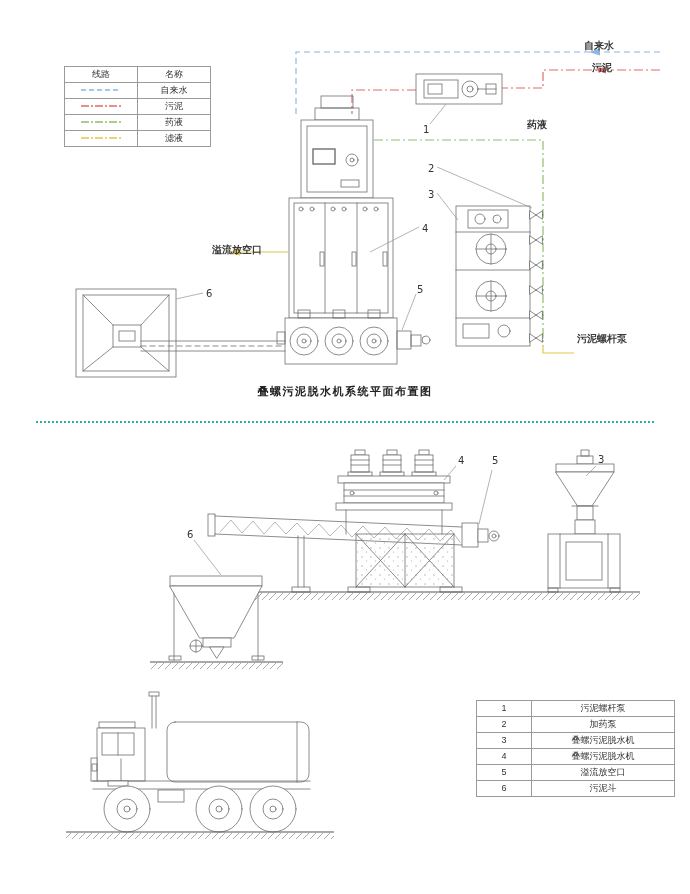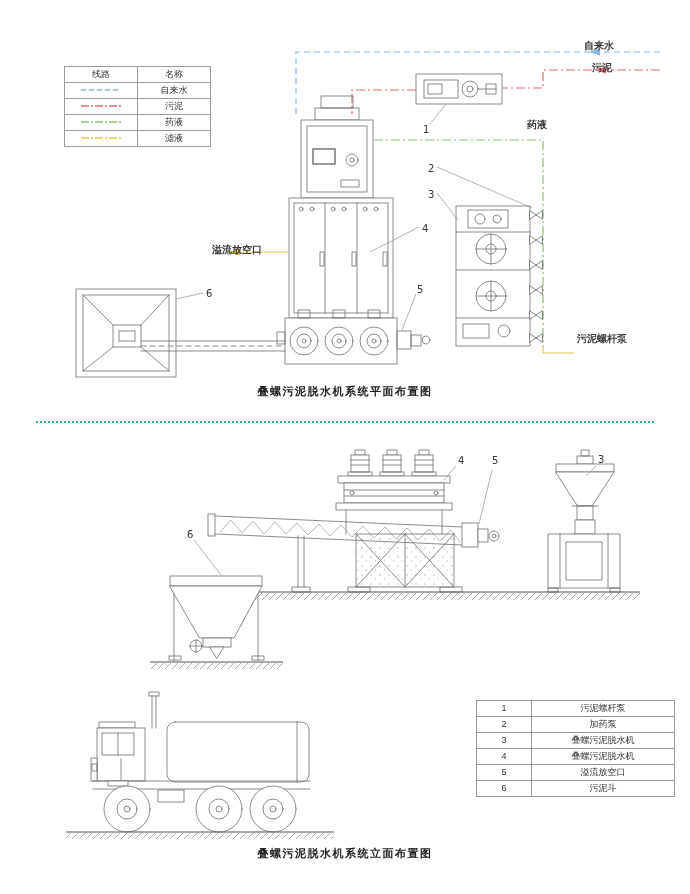--- a/index.html
+++ b/index.html
@@ -379,15 +379,14 @@
       <td class="no">5</td>
       <td class="nm">溢流放空口</td>
     </tr>
     <tr>
       <td class="no">6</td>
       <td class="nm">污泥斗</td>
     </tr>
   </tbody>
     </table>
 
-  <div class="caption" style="top:846px">叠螺污泥脱水机系统立面布置图</div>
 
 </div>
 
 </body></html>

